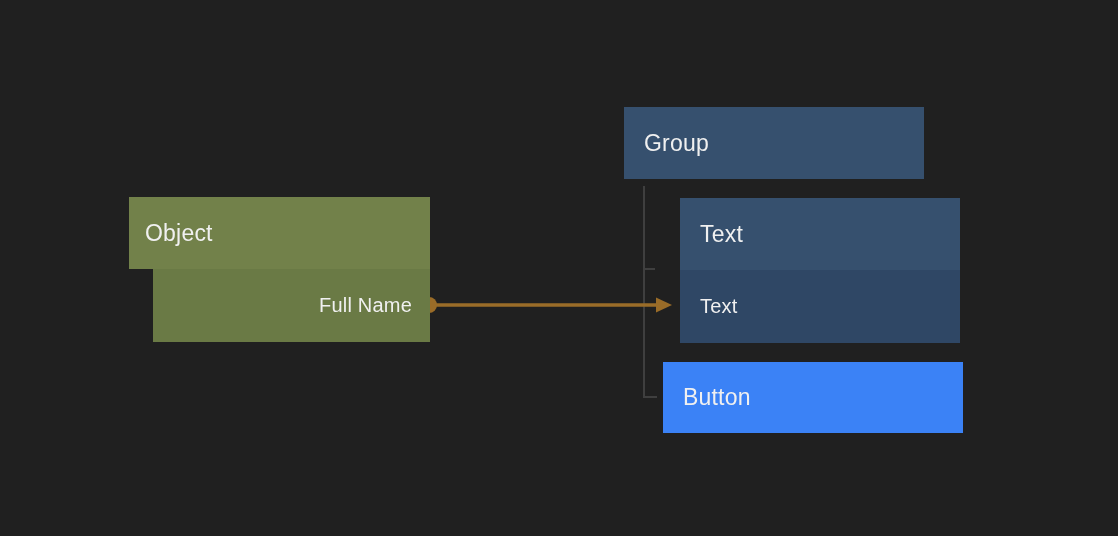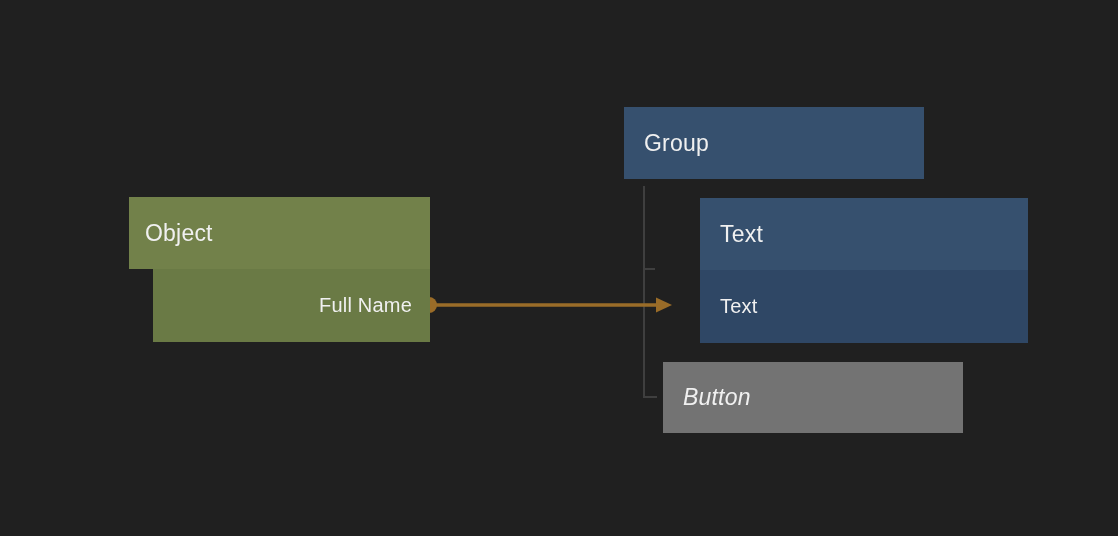--- a/index.html
+++ b/index.html
@@ -36,21 +36,21 @@
   #object-node .node-header { height: 72px; }
   #object-node .node-field {
     height: 73px;
     justify-content: flex-end;
     padding-right: 18px;
   }
   
   #group-node { left: 624px; top: 107px; width: 300px; }
   #group-node .node-header { height: 72px; }
   
-  #text-node { left: 700px; top: 198px; width: 328px; }
+  #text-node { left: 680px; top: 198px; width: 280px; }
   #text-node .node-header { height: 72px; }
   #text-node .node-field { height: 73px; padding-left: 20px; }
   
   #button-node { left: 663px; top: 362px; width: 300px; }
   #button-node .node-header { height: 71px; }
   
   .tree-line { position: absolute; }
   #tree-vertical   { left: 643px; top: 186px; width: 2px;  height: 212px; }
   #tree-stub-text  { left: 645px; top: 268px; width: 10px; height: 2px; }
   #tree-stub-button{ left: 645px; top: 396px; width: 12px; height: 2px; }
@@ -97,18 +97,18 @@
   <div class="node" id="text-node">
     <div class="node-header" style="background-color: rgb(54, 80, 110);">
       <span>Text</span>
     </div>
     <div class="node-field" style="background-color: rgb(47, 71, 101);">
       <span>Text</span>
     </div>
   </div>
 
   <div class="node" id="button-node">
-    <div class="node-header" style="background-color: #737373; font-style: italic;">
+    <div class="node-header" style="background-color: #3b82f6;">
       <span>Button</span>
     </div>
   </div>
 
 </div>
 
 </body></html>

